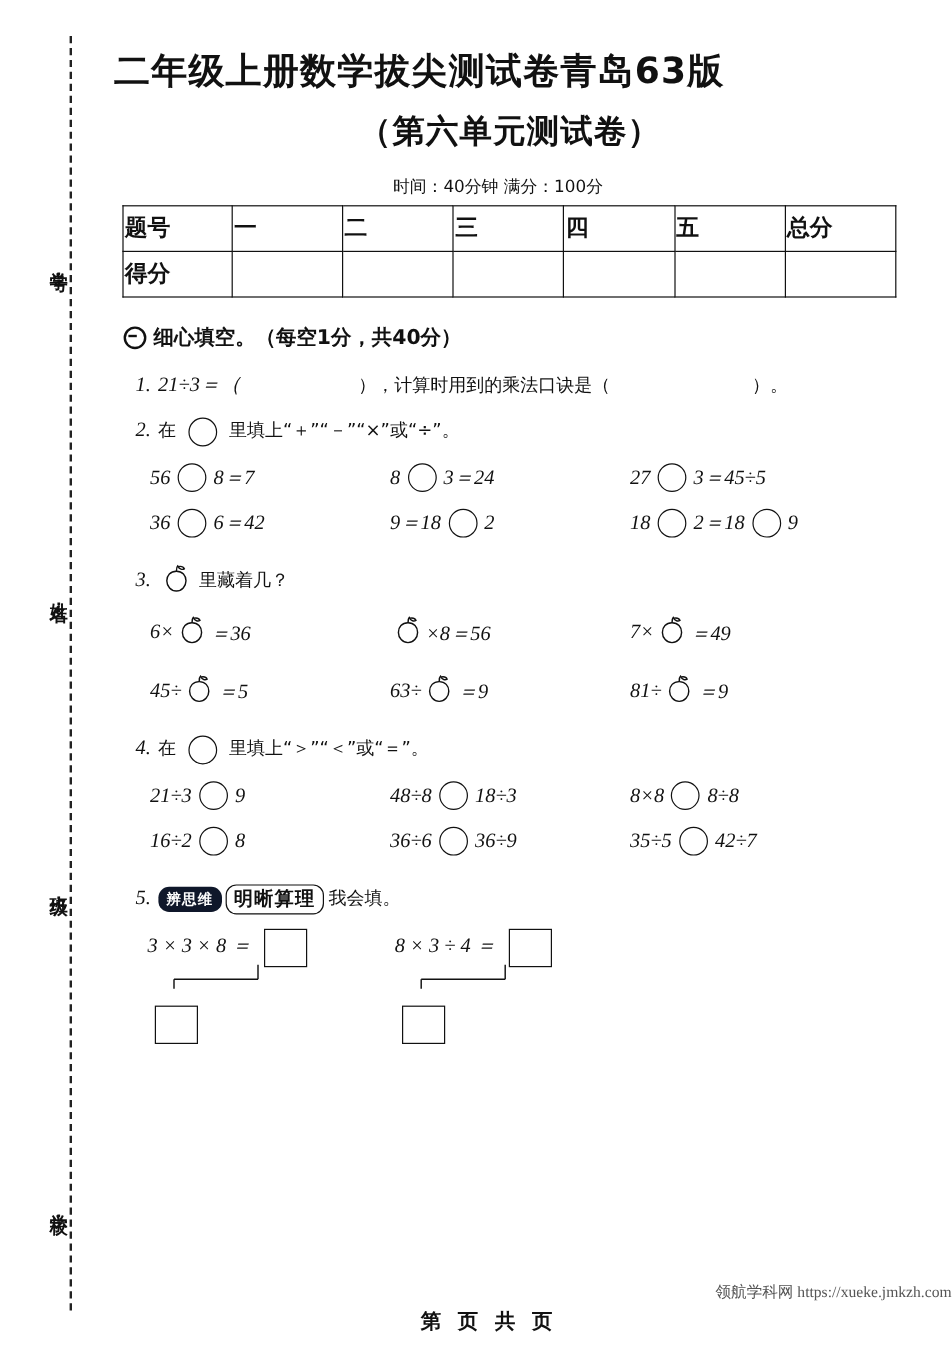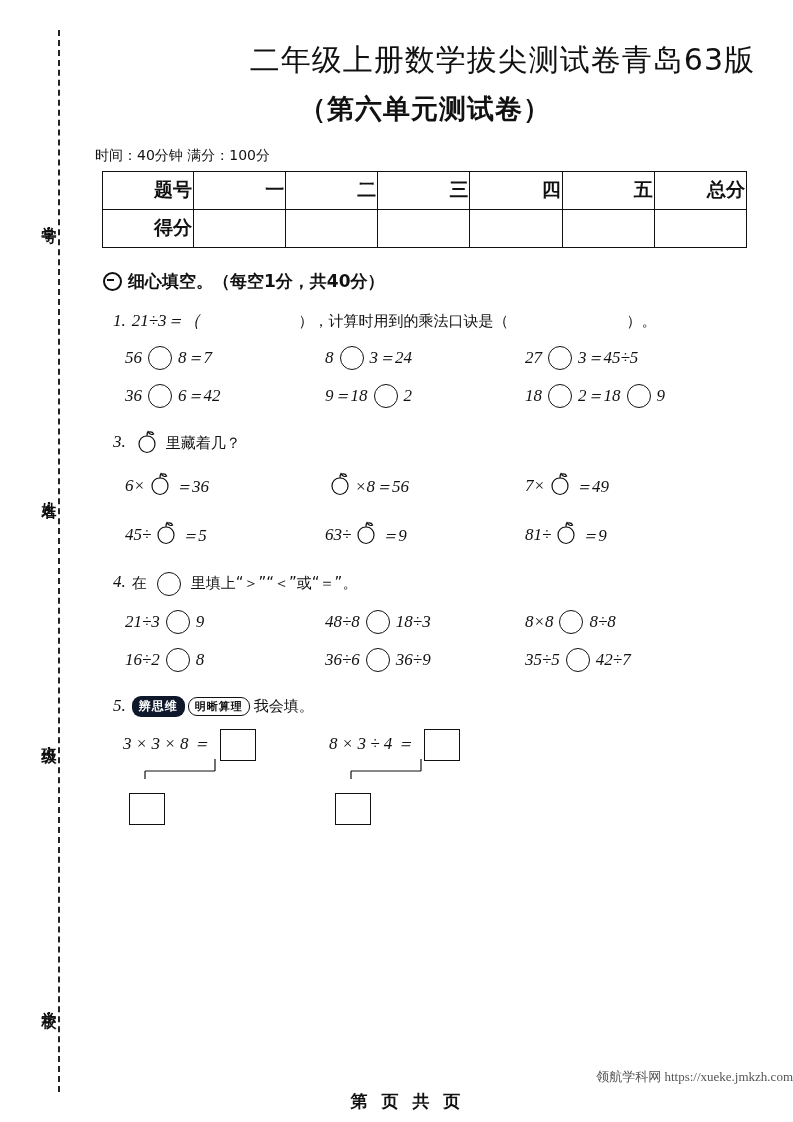--- a/index.html
+++ b/index.html
@@ -40,51 +40,51 @@
   .sl3 { top:705px; }
   .sl4 { top:970px; }
 
   .page {
     position:absolute;
     left:95px; top:0;
     width:660px;
   }
   h1.title {
     font-family:"DejaVu Sans", sans-serif;
-    font-weight:normal;
+    font-weight:bold;
     font-size:30px;
-    text-align:right;
+    text-align:left;
     margin:40px 0 0 0;
     letter-spacing:1px;
     line-height:1.35;
   }
   h2.subtitle {
     font-family:"DejaVu Sans", sans-serif;
     font-weight:bold;
     font-size:27px;
     text-align:center;
     margin:10px 0 0 0;
     letter-spacing:1px;
   }
   .meta {
-    text-align:left;
+    text-align:center;
     font-family:"DejaVu Sans", sans-serif;
     font-size:14px;
     margin:20px 20px 6px 0;
   }
   table.score {
     border-collapse:collapse;
     width:645px;
     margin:0 0 0 7px;
     table-layout:fixed;
   }
   table.score td {
     border:1.5px solid #111;
     height:35px;
-    text-align:right;
+    text-align:left;
     font-family:Liberation Mono, monospace;
     font-weight:bold;
     font-size:19px;
   }
   table.score td.lab { width:88px; }
 
   .sec-head {
     margin:22px 0 0 8px;
     font-family:"DejaVu Sans", sans-serif;
     font-weight:bold;
@@ -142,21 +142,21 @@
     background:#0f172a; color:#fff;
     font-family:"DejaVu Sans", sans-serif;
     font-size:12px; font-weight:bold;
     padding:2px 7px; border-radius:9px;
     letter-spacing:1px;
   }
   .tag-light {
     background:#fff; color:#111;
     border:1.4px solid #111;
     font-family:"DejaVu Sans", sans-serif;
-    font-size:11px; font-weight:bold;
+    font-size:16px; font-weight:bold;
     padding:1px 6px; border-radius:9px;
     letter-spacing:1px;
   }
 
   .q5row { position:relative; height:92px; margin-top:12px; margin-left:28px; }
   .q5item { position:absolute; top:0; }
   .q5expr { font-size:16px; white-space:nowrap; }
 
   .footer-link {
     position:absolute;
@@ -228,20 +228,26 @@
 
   <div class="q">
     <span class="qnum math">1.</span>
     <span class="math">21÷3＝（</span>
     <span style="display:inline-block;width:90px"></span>
     <span class="cn">），计算时用到的乘法口诀是（</span>
     <span style="display:inline-block;width:110px"></span>
     <span class="cn">）。</span>
   </div>
 
+  <div class="q">
+    <span class="qnum math">2.</span>
+    <span class="cn">在</span>
+    <span class="ocircle"></span>
+    <span class="cn">里填上“＋”“－”“×”或“÷”。</span>
+  </div>
   <div class="row3">
     <div class="cell3">
         <span class="math">56</span>
         <span class="ocircle"></span>
         <span class="math">8＝7</span>
       </div>
     <div class="cell3">
         <span class="math">8</span>
         <span class="ocircle"></span>
         <span class="math">3＝24</span>

